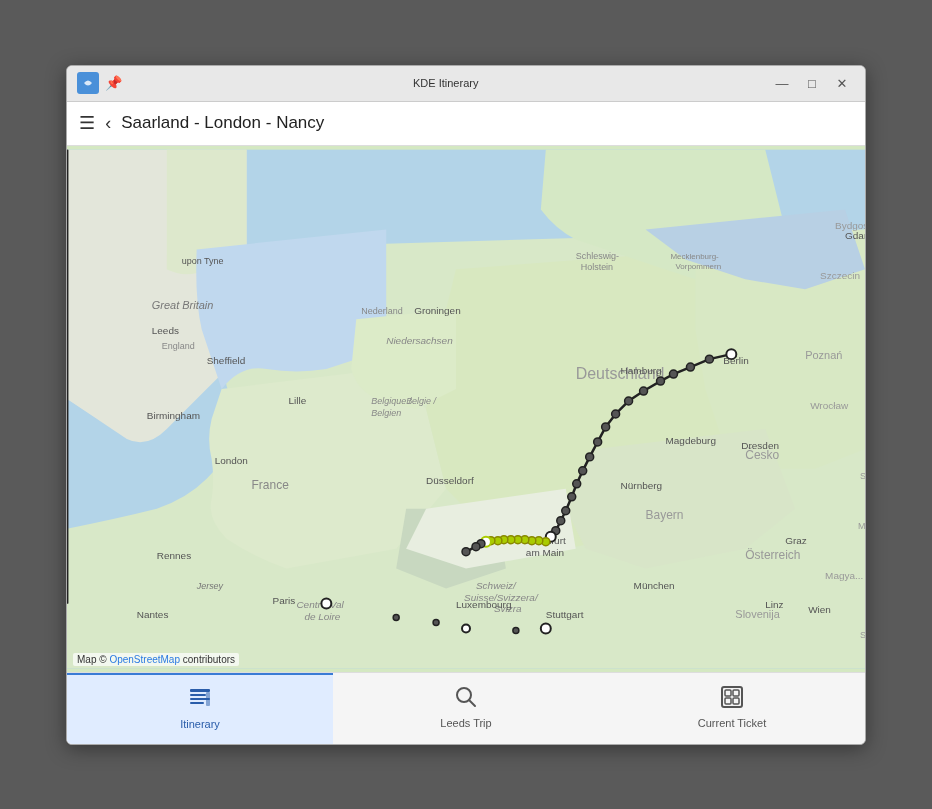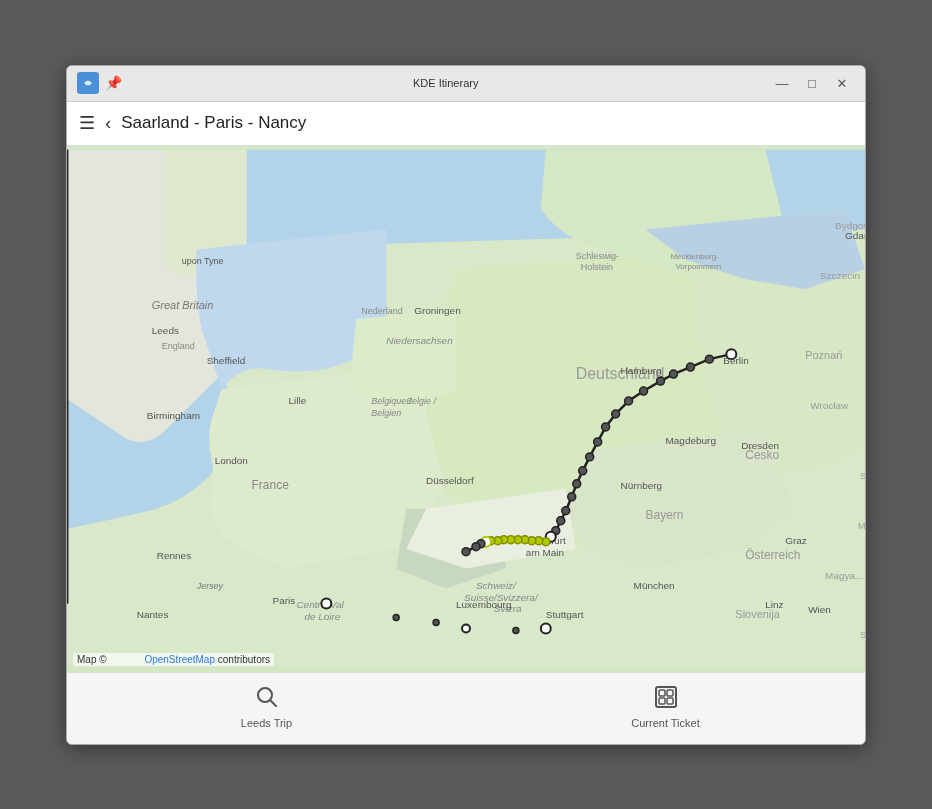--- a/index.html
+++ b/index.html
@@ -125,21 +125,20 @@
       left: 6px;
       font-size: 10px;
       color: #333;
       background: rgba(255,255,255,0.7);
       padding: 1px 4px;
       border-radius: 2px;
     }
     .map-attribution a {
       color: #2a7ae2;
       text-decoration: none;
-      margin-left: 35px;
     }
 
     
     .tab-bar {
       height: 72px;
       background: #f5f5f5;
       border-top: 1px solid #ddd;
       display: flex;
       flex-shrink: 0;
     }
@@ -194,21 +193,21 @@
     <div class="title-bar-controls">
       <button class="title-btn">—</button>
       <button class="title-btn">□</button>
       <button class="title-btn close">✕</button>
     </div>
   </div>
 
   <div class="header-bar">
     <button class="hamburger-btn">☰</button>
     <button class="back-btn">‹</button>
-    <span class="header-title">Saarland - Paris - Nancy</span>
+    <span class="header-title">Saarland - London - Nancy</span>
   </div>
 
   <div class="map-area">
     <svg class="map-svg" viewBox="0 0 800 520" xmlns="http://www.w3.org/2000/svg">
 
       <rect width="800" height="520" fill="#b3d4e8"></rect>
 
       <path d="M0,0 L180,0 L180,200 Q160,220 140,240 Q120,260 100,280 Q80,300 60,290 Q30,270 0,250 Z" fill="#e8e8d8" opacity="0.9"></path>
 
       <path d="M100,0 L180,0 L180,120 Q160,110 140,120 Q120,130 100,120 Z" fill="#dde8cc"></path>
@@ -361,20 +360,32 @@
       <circle cx="370" cy="474" r="3" fill="#555" stroke="#222" stroke-width="1.5"></circle>
       <circle cx="450" cy="482" r="3" fill="#555" stroke="#222" stroke-width="1.5"></circle>
     </svg>
 
     <div class="map-attribution">
       <span>Map © </span><a href="#">OpenStreetMap</a><span> contributors</span>
     </div>
   </div>
 
   <div class="tab-bar">
+    <button class="tab-item active">
+      <span class="tab-icon">
+        <svg width="24" height="22" viewBox="0 0 24 22">
+          <rect x="2" y="2" width="20" height="3" rx="1" fill="#2a5daa"></rect>
+          <rect x="2" y="7" width="16" height="2" rx="1" fill="#2a5daa"></rect>
+          <rect x="2" y="11" width="20" height="2" rx="1" fill="#2a5daa"></rect>
+          <rect x="2" y="15" width="14" height="2" rx="1" fill="#2a5daa"></rect>
+          <rect x="18" y="5" width="4" height="14" rx="1" fill="#2a5daa" opacity="0.5"></rect>
+        </svg>
+      </span>
+      <span class="tab-label">Itinerary</span>
+    </button>
     <button class="tab-item">
       <span class="tab-icon">
         <svg width="22" height="22" viewBox="0 0 22 22">
           <circle cx="9" cy="9" r="7" fill="none" stroke="#555" stroke-width="2"></circle>
           <line x1="14" y1="14" x2="20" y2="20" stroke="#555" stroke-width="2" stroke-linecap="round"></line>
         </svg>
       </span>
       <span class="tab-label">Leeds Trip</span>
     </button>
     <button class="tab-item">

